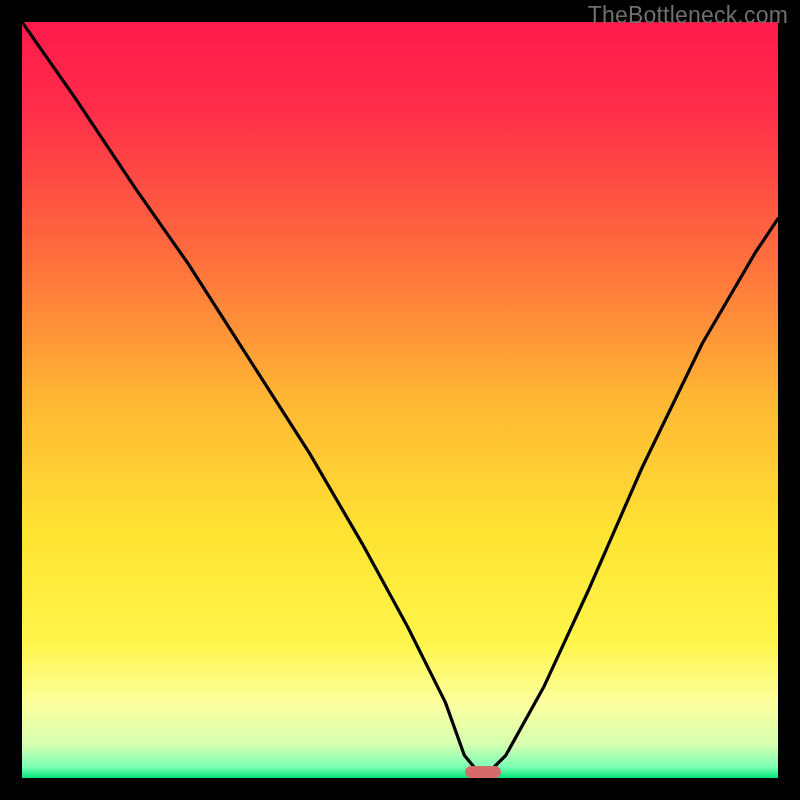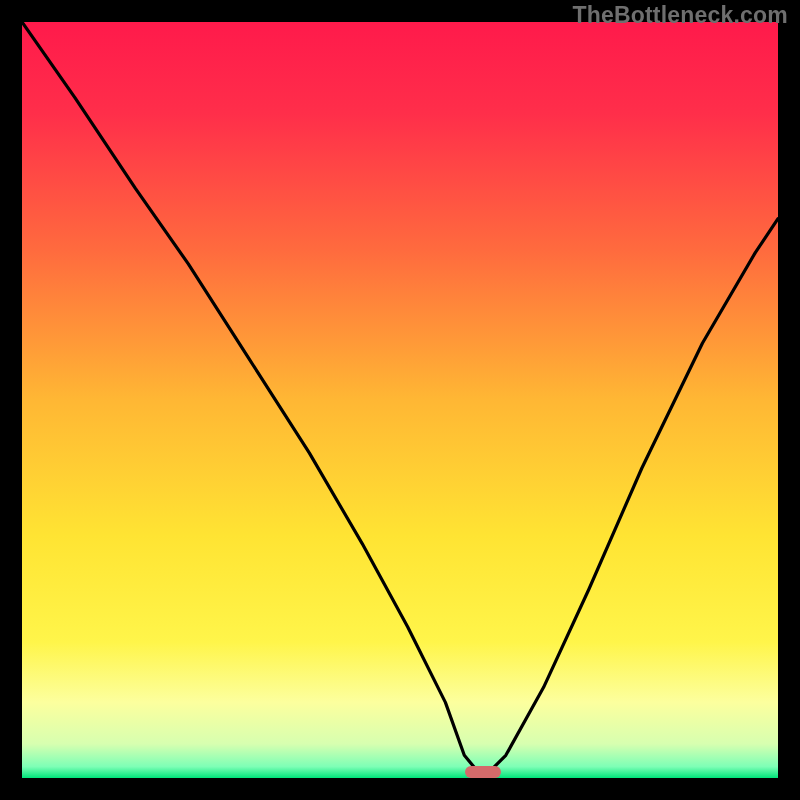--- a/index.html
+++ b/index.html
@@ -45,21 +45,21 @@
     background: #d46a6a;
     border-radius: 6px;
   }
   .watermark {
     position: absolute;
     top: 2px;
     right: 12px;
     color: #6f6f6f;
     font-size: 23px;
     letter-spacing: 0.2px;
-    font-weight: 700;
+    font-weight: 400;
     user-select: none;
   }
 </style>
 </head>
 <body>
 
 <div class="frame">
   <div class="plot-area">
 
     <svg class="gradient" viewBox="0 0 756 756" preserveAspectRatio="none">

